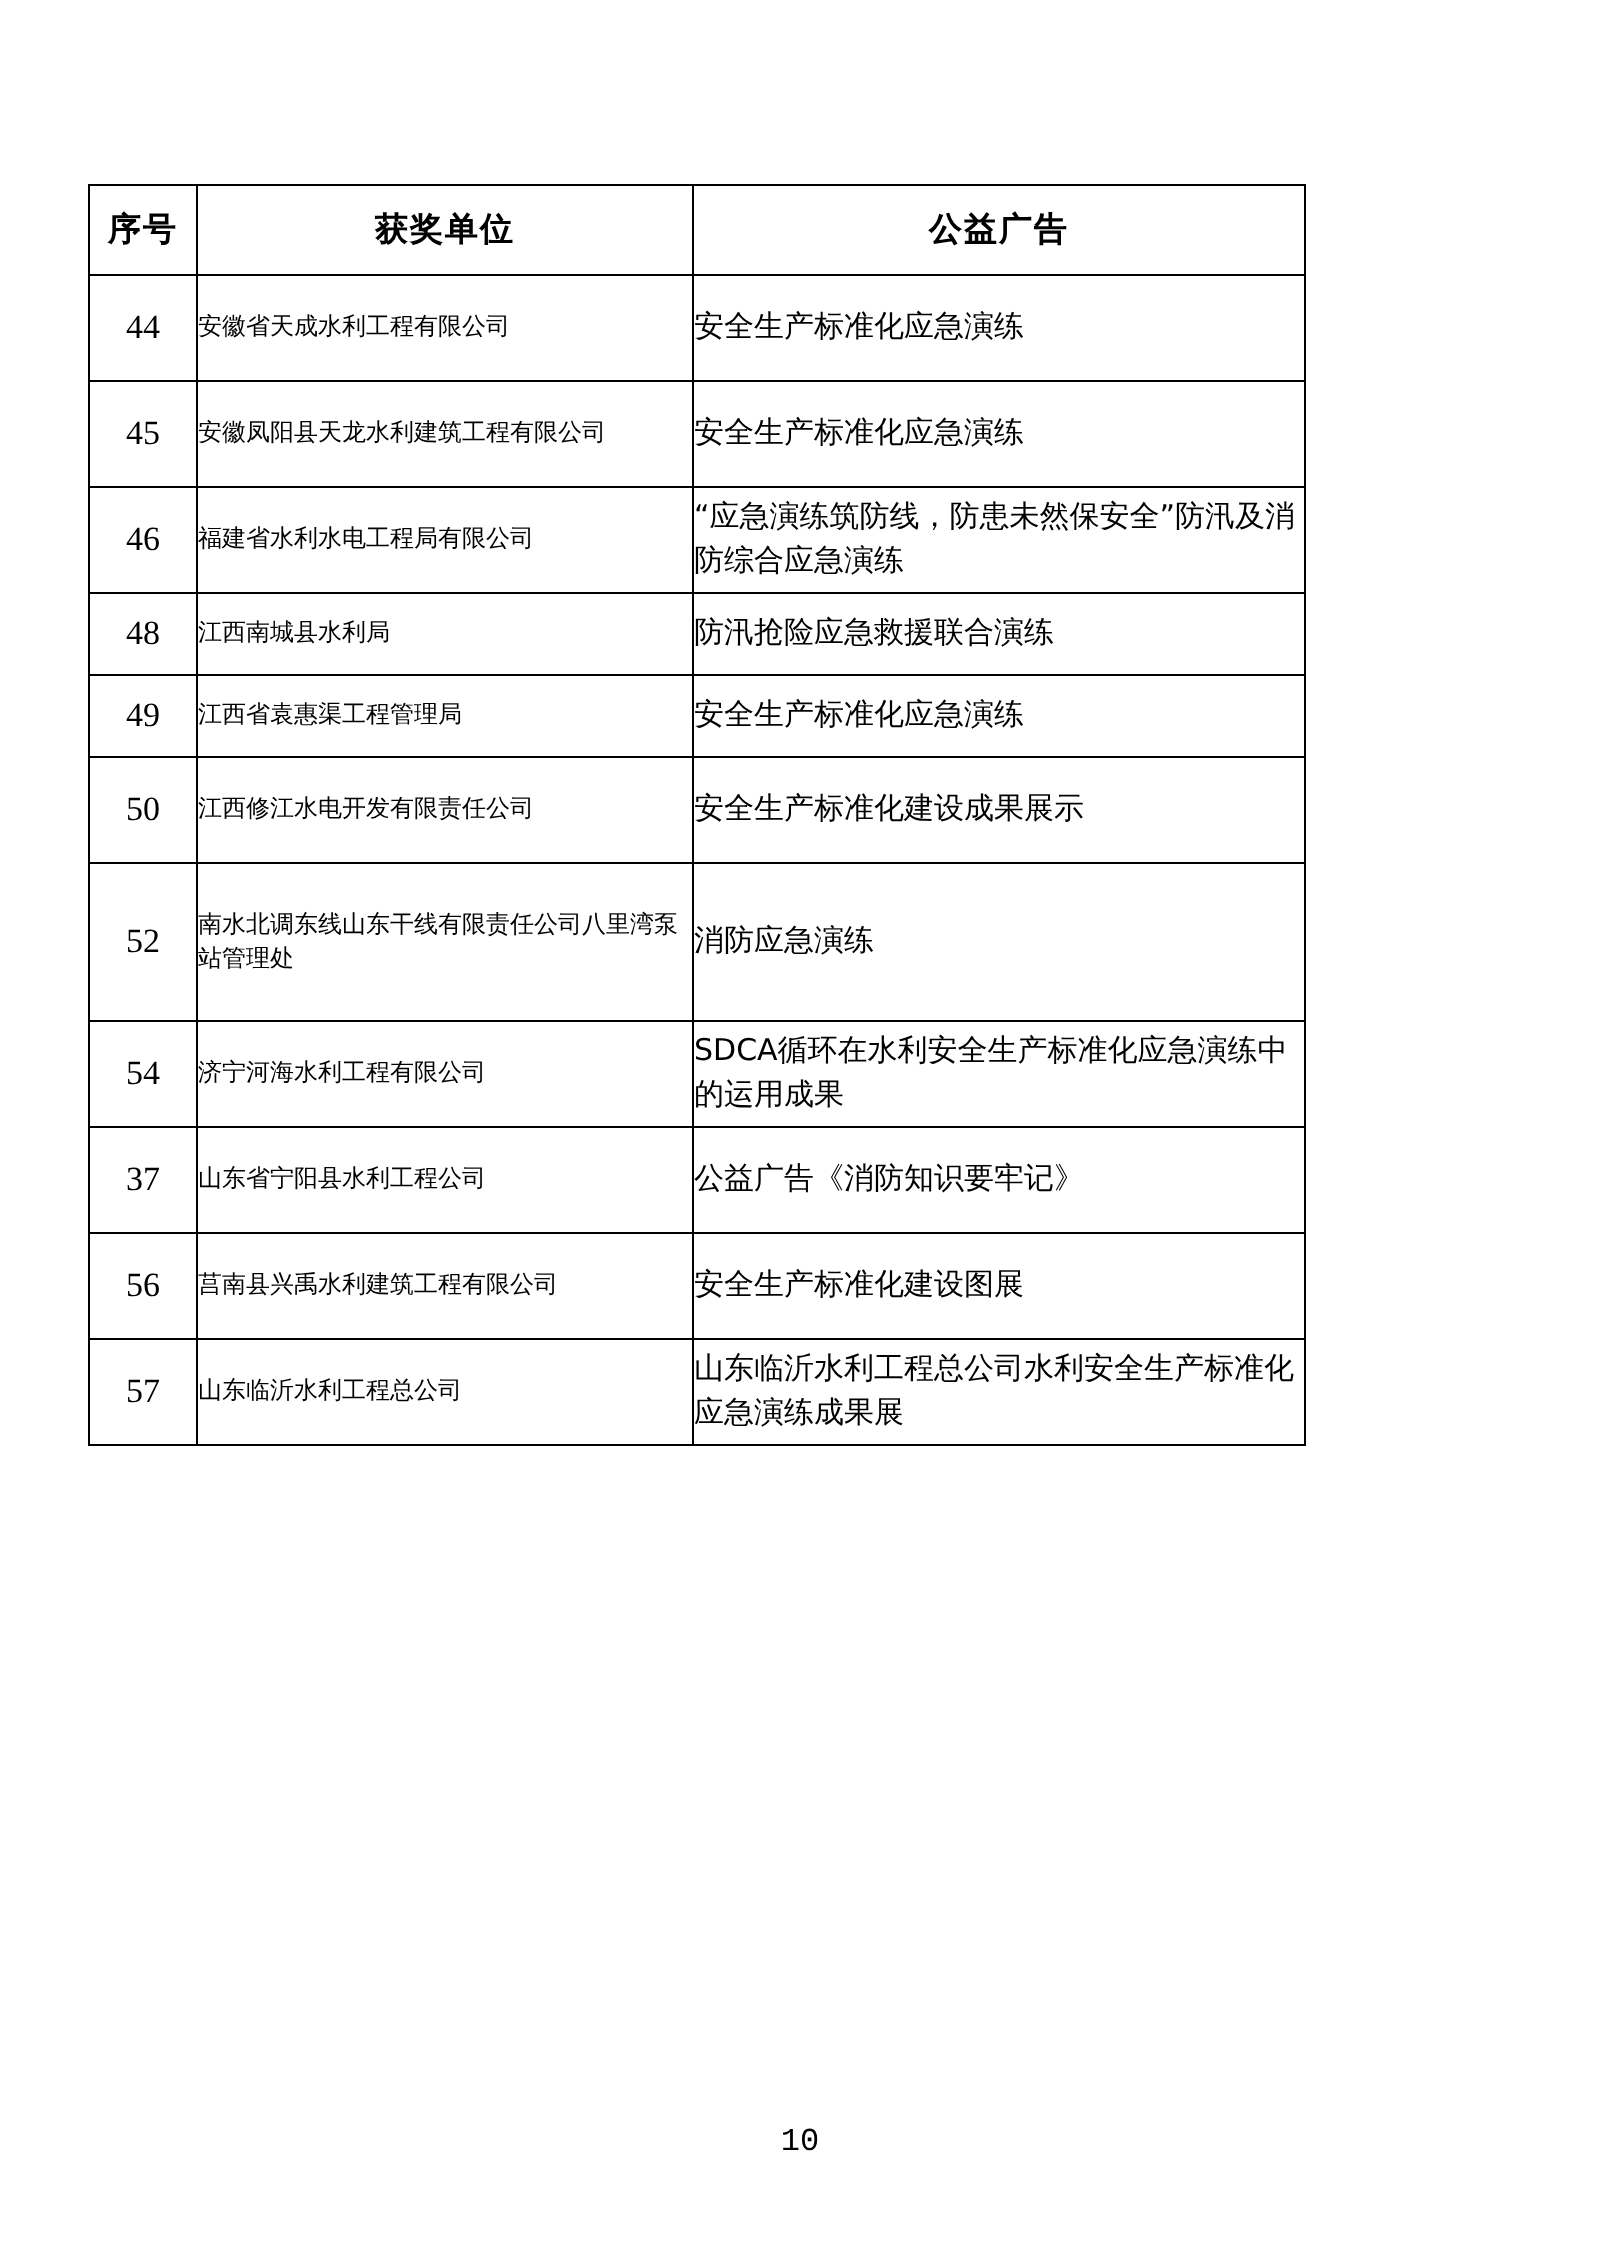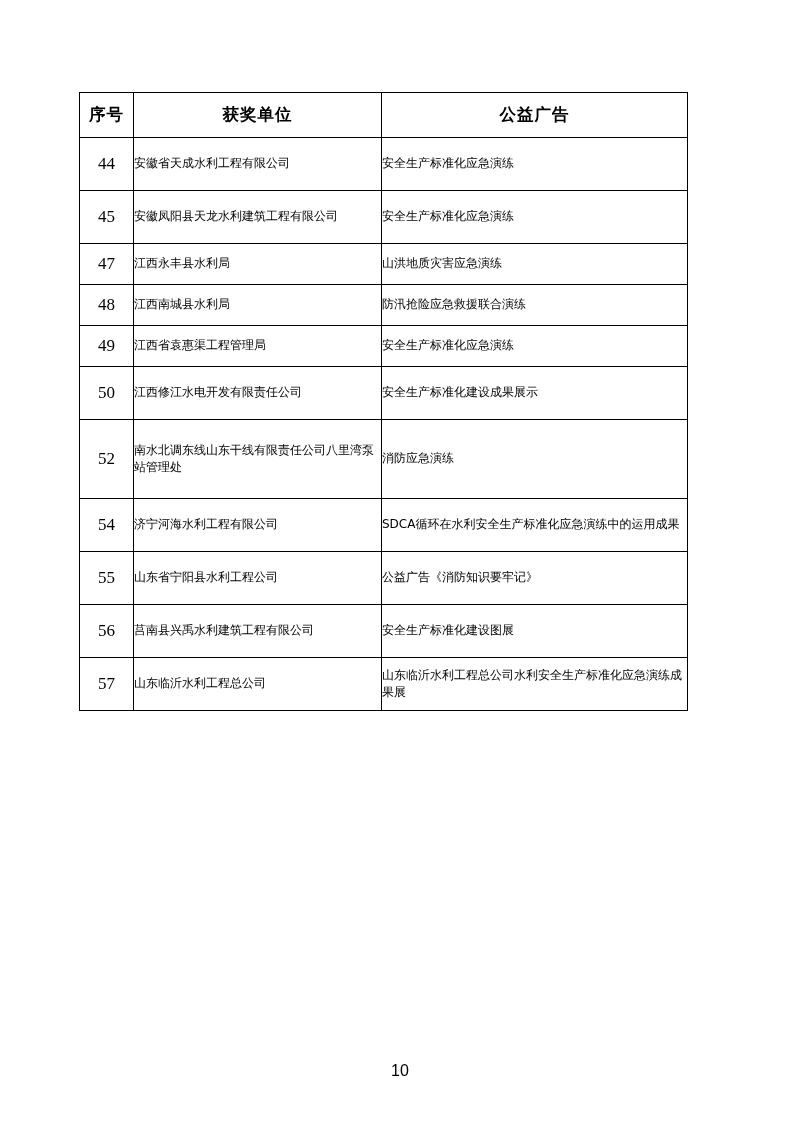--- a/index.html
+++ b/index.html
@@ -12,21 +12,21 @@
     height: 1131px;
     font-family: "Liberation Serif", serif;
     color: #000000;
     position: relative;
     overflow: hidden;
   }
   .page {
     width: 800px;
     height: 1131px;
     box-sizing: border-box;
-    padding: 92px 96px 0 79px;
+    padding: 92px 96px 0 44px;
     position: relative;
   }
   table.award-table {
     border-collapse: collapse;
     width: 608px;
     table-layout: fixed;
   }
   table.award-table th,
   table.award-table td {
     border: 1px solid #000000;
@@ -58,35 +58,35 @@
     font-size: 12px;
     line-height: 1.42;
     padding: 6px 5px 6px 7px;
     word-break: break-all;
   }
   td.unit {
     font-family: "Liberation Serif", serif;
   }
   td.work {
     font-family: "DejaVu Sans", sans-serif;
-    font-size: 12px;
+    font-size: 15px;
     line-height: 1.45;
   }
   tr.r2 td.unit, tr.r2 td.work { height: 52px; }
   tr.r1 td.unit, tr.r1 td.work { height: 40px; }
   tr.r3 td.unit, tr.r3 td.work { height: 78px; }
 
   .page-number {
     position: absolute;
     left: 0;
     right: 0;
     top: 1062px;
     text-align: center;
     font-size: 16px;
-    font-family: Liberation Sans, sans-serif;
+    font-family: Liberation Mono, monospace;
   }
 </style>
 </head>
 <body>
 
 <div class="page">
   <table class="award-table">
     <colgroup>
       <col class="c-no">
       <col class="c-unit">
@@ -109,24 +109,24 @@
         <tr class="r2">
           <td class="no">44</td>
           <td class="unit">安徽省天成水利工程有限公司</td>
           <td class="work">安全生产标准化应急演练</td>
         </tr>
         <tr class="r2">
           <td class="no">45</td>
           <td class="unit">安徽凤阳县天龙水利建筑工程有限公司</td>
           <td class="work">安全生产标准化应急演练</td>
         </tr>
-        <tr class="r1">
-          <td class="no">47</td>
-          <td class="unit">江西永丰县水利局</td>
-          <td class="work">山洪地质灾害应急演练</td>
+        <tr class="r2">
+          <td class="no">46</td>
+          <td class="unit">福建省水利水电工程局有限公司</td>
+          <td class="work">“应急演练筑防线，防患未然保安全”防汛及消防综合应急演练</td>
         </tr>
         <tr class="r1">
           <td class="no">48</td>
           <td class="unit">江西南城县水利局</td>
           <td class="work">防汛抢险应急救援联合演练</td>
         </tr>
         <tr class="r1">
           <td class="no">49</td>
           <td class="unit">江西省袁惠渠工程管理局</td>
           <td class="work">安全生产标准化应急演练</td>
@@ -140,21 +140,21 @@
           <td class="no">52</td>
           <td class="unit">南水北调东线山东干线有限责任公司八里湾泵站管理处</td>
           <td class="work">消防应急演练</td>
         </tr>
         <tr class="r2">
           <td class="no">54</td>
           <td class="unit">济宁河海水利工程有限公司</td>
           <td class="work">SDCA循环在水利安全生产标准化应急演练中的运用成果</td>
         </tr>
         <tr class="r2">
-          <td class="no">55</td>
+          <td class="no">37</td>
           <td class="unit">山东省宁阳县水利工程公司</td>
           <td class="work">公益广告《消防知识要牢记》</td>
         </tr>
         <tr class="r2">
           <td class="no">56</td>
           <td class="unit">莒南县兴禹水利建筑工程有限公司</td>
           <td class="work">安全生产标准化建设图展</td>
         </tr>
         <tr class="r2">
           <td class="no">57</td>

